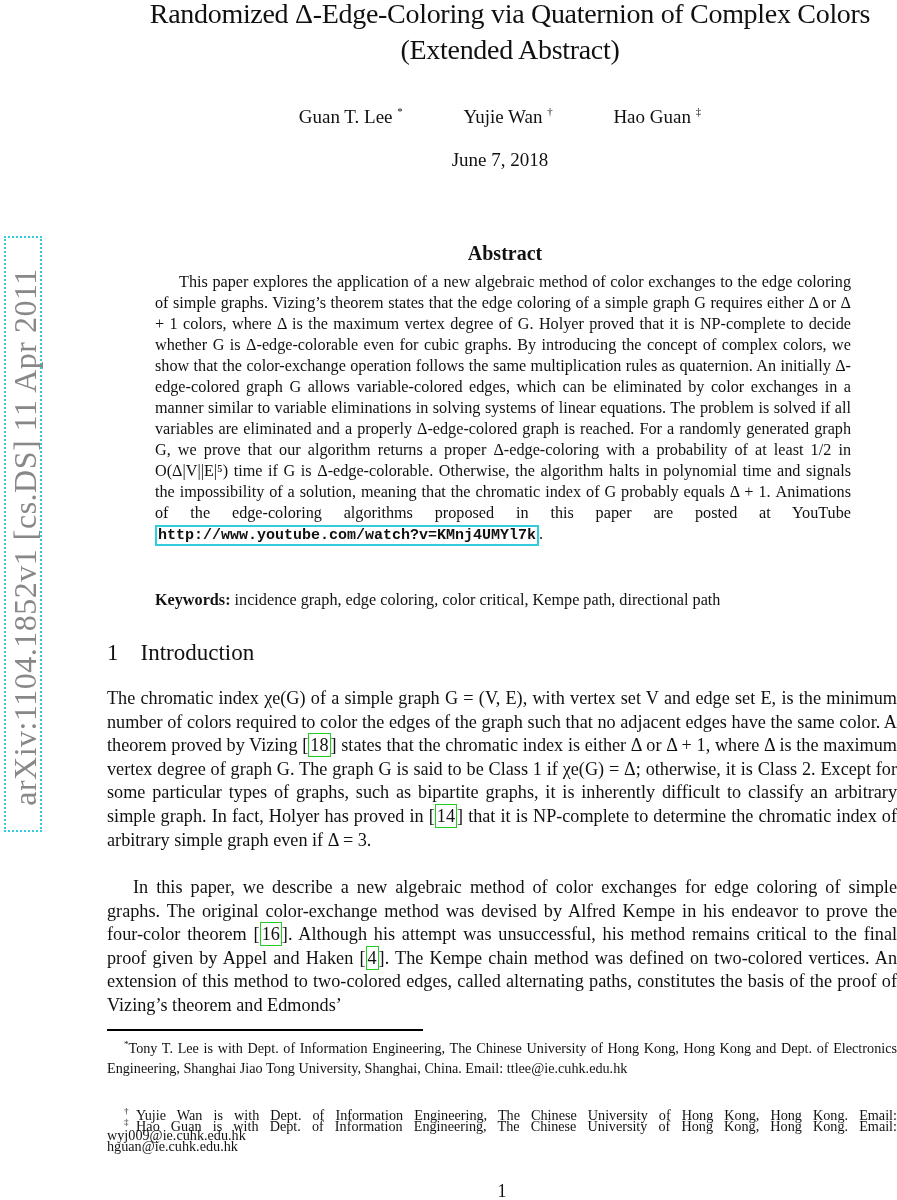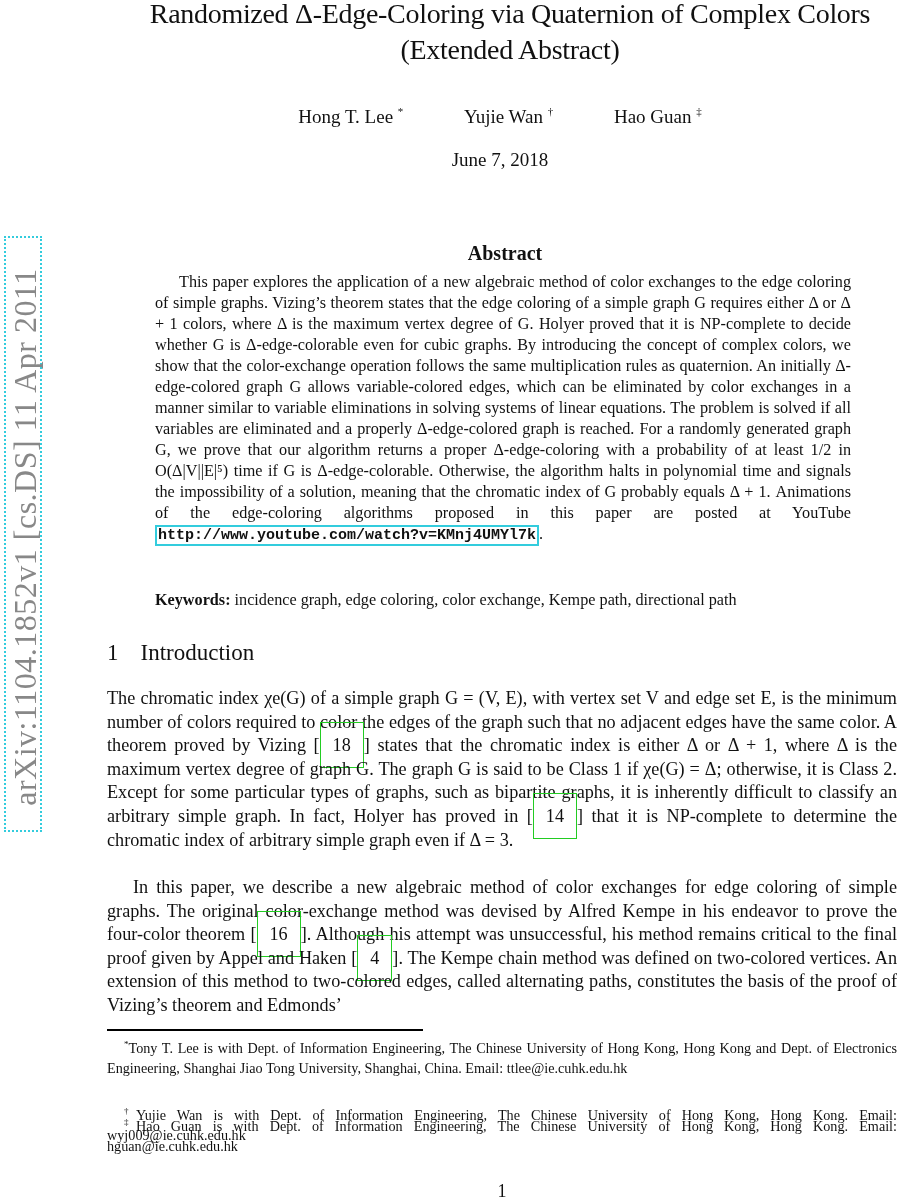--- a/index.html
+++ b/index.html
@@ -27,21 +27,21 @@
   .keywords { position:absolute; top:590px; left:155px; width:700px;
               font-family:"Liberation Serif",serif; font-size:16.2px; line-height:21px; }
   .keywords b { font-weight:bold; }
   .sec { position:absolute; top:640px; left:107px; font-family:"Liberation Serif",serif;
          font-weight:normal; font-size:23px; }
   .sec .num { margin-right:22px; }
   .body { position:absolute; left:107px; width:790px; font-family:"Liberation Serif",serif;
           font-size:18.2px; line-height:23.6px; text-align:justify; }
   .p1 { top:687px; }
   .p2 { top:876px; text-indent:26px; }
-  .cite { border:1.5px solid #22cc22; padding:12px; }
+  .cite { border:1.5px solid #22cc22; padding:1px; }
   .rule { position:absolute; top:1029px; left:107px; width:316px; height:2px; background:#000; }
   .fn { position:absolute; left:107px; width:790px; font-family:"Liberation Serif",serif;
         font-size:14.2px; line-height:19.5px; text-align:justify; }
   .fn1 { top:1035px; } .fn2 { top:1074px;margin-top:28px; } .fn3 { top:1113px; }
   .fn .mark { font-size:9px; vertical-align:6px; }
   .fn .ind { padding-left:17px; }
   .pagenum { position:absolute; top:1181px; left:0; width:1004px; text-align:center;
              font-family:"Liberation Serif",serif; font-size:18px; }
 </style>
 </head>
@@ -50,31 +50,31 @@
 <div class="arxiv">
   <div class="arxiv-text">arXiv:1104.1852v1  [cs.DS]  11 Apr 2011</div>
 </div>
 
 <div class="title">
   <div>Randomized Δ-Edge-Coloring via Quaternion of Complex Colors</div>
   <div>(Extended Abstract)</div>
 </div>
 
 <div class="authors">
-  <span class="a"><span>Hong T. Lee</span> <sup>*</sup></span>
+  <span class="a"><span>Guan T. Lee</span> <sup>*</sup></span>
   <span class="a"><span>Yujie Wan</span> <sup>†</sup></span>
   <span class="a"><span>Hao Guan</span> <sup>‡</sup></span>
 </div>
 
 <div class="date">June 7, 2018</div>
 
 <div class="abs-head">Abstract</div>
 <div class="abstract"><span>This paper explores the application of a new algebraic method of color exchanges to the edge coloring of simple graphs. Vizing’s theorem states that the edge coloring of a simple graph G requires either Δ or Δ + 1 colors, where Δ is the maximum vertex degree of G. Holyer proved that it is NP-complete to decide whether G is Δ-edge-colorable even for cubic graphs. By introducing the concept of complex colors, we show that the color-exchange operation follows the same multiplication rules as quaternion. An initially Δ-edge-colored graph G allows variable-colored edges, which can be eliminated by color exchanges in a manner similar to variable eliminations in solving systems of linear equations. The problem is solved if all variables are eliminated and a properly Δ-edge-colored graph is reached. For a randomly generated graph G, we prove that our algorithm returns a proper Δ-edge-coloring with a probability of at least 1/2 in O(Δ|V||E|⁵) time if G is Δ-edge-colorable. Otherwise, the algorithm halts in polynomial time and signals the impossibility of a solution, meaning that the chromatic index of G probably equals Δ + 1. Animations of the edge-coloring algorithms proposed in this paper are posted at YouTube</span> <span class="link">http://www.youtube.com/watch?v=KMnj4UMYl7k</span><span>.</span></div>
 
-<div class="keywords"><b>Keywords:</b> <span>incidence graph, edge coloring, color exchange, Kempe path, directional path</span></div>
+<div class="keywords"><b>Keywords:</b> <span>incidence graph, edge coloring, color critical, Kempe path, directional path</span></div>
 
 <div class="sec"><span class="num">1</span><span>Introduction</span></div>
 
 <div class="body p1"><span>The chromatic index χe(G) of a simple graph G = (V, E), with vertex set V and edge set E, is the minimum number of colors required to color the edges of the graph such that no adjacent edges have the same color. A theorem proved by Vizing </span>[<span class="cite">18</span>]<span> states that the chromatic index is either Δ or Δ + 1, where Δ is the maximum vertex degree of graph G. The graph G is said to be Class 1 if χe(G) = Δ; otherwise, it is Class 2. Except for some particular types of graphs, such as bipartite graphs, it is inherently difficult to classify an arbitrary simple graph. In fact, Holyer has proved in </span>[<span class="cite">14</span>]<span> that it is NP-complete to determine the chromatic index of arbitrary simple graph even if Δ = 3.</span></div>
 
 <div class="body p2"><span>In this paper, we describe a new algebraic method of color exchanges for edge coloring of simple graphs. The original color-exchange method was devised by Alfred Kempe in his endeavor to prove the four-color theorem </span>[<span class="cite">16</span>]<span>. Although his attempt was unsuccessful, his method remains critical to the final proof given by Appel and Haken </span>[<span class="cite">4</span>]<span>. The Kempe chain method was defined on two-colored vertices. An extension of this method to two-colored edges, called alternating paths, constitutes the basis of the proof of Vizing’s theorem and Edmonds’</span></div>
 
 <div class="rule"></div>
 
 <div class="fn fn1"><span class="ind"></span><span class="mark">*</span><span>Tony T. Lee is with Dept. of Information Engineering, The Chinese University of Hong Kong, Hong Kong and Dept. of Electronics Engineering, Shanghai Jiao Tong University, Shanghai, China. Email: ttlee@ie.cuhk.edu.hk</span></div>

